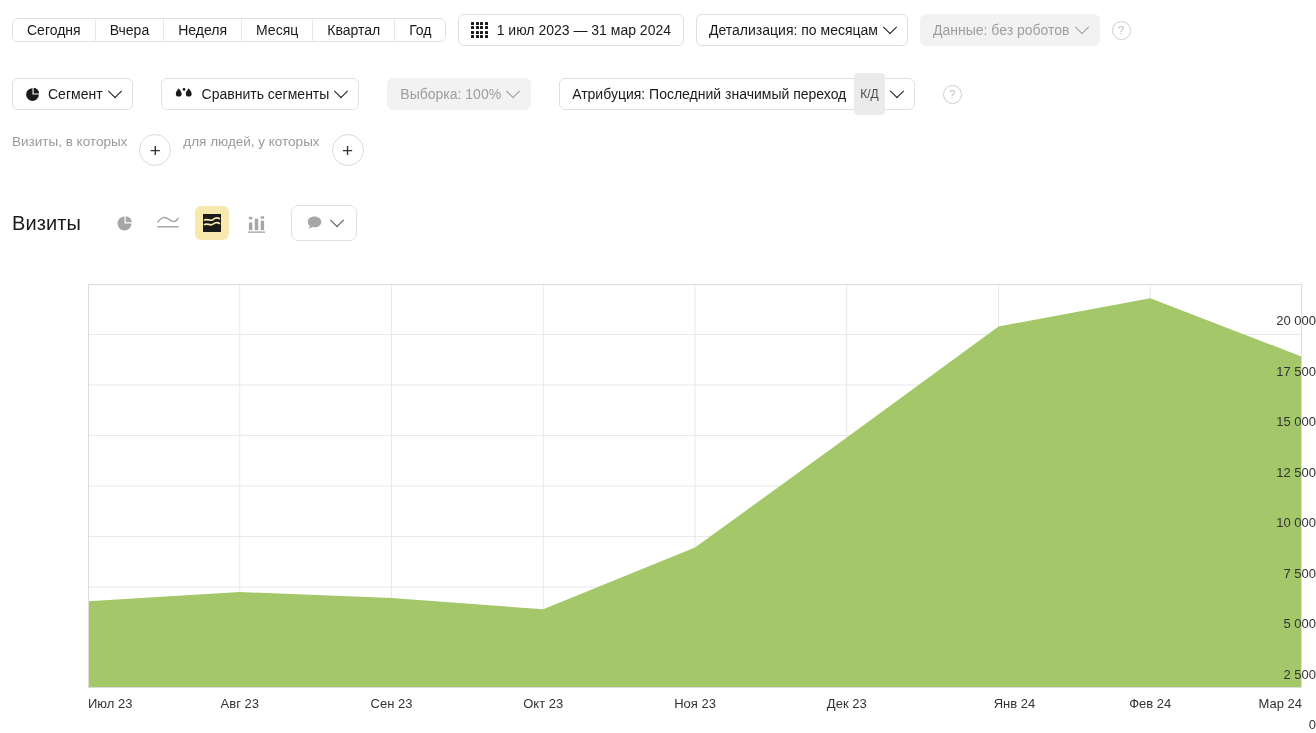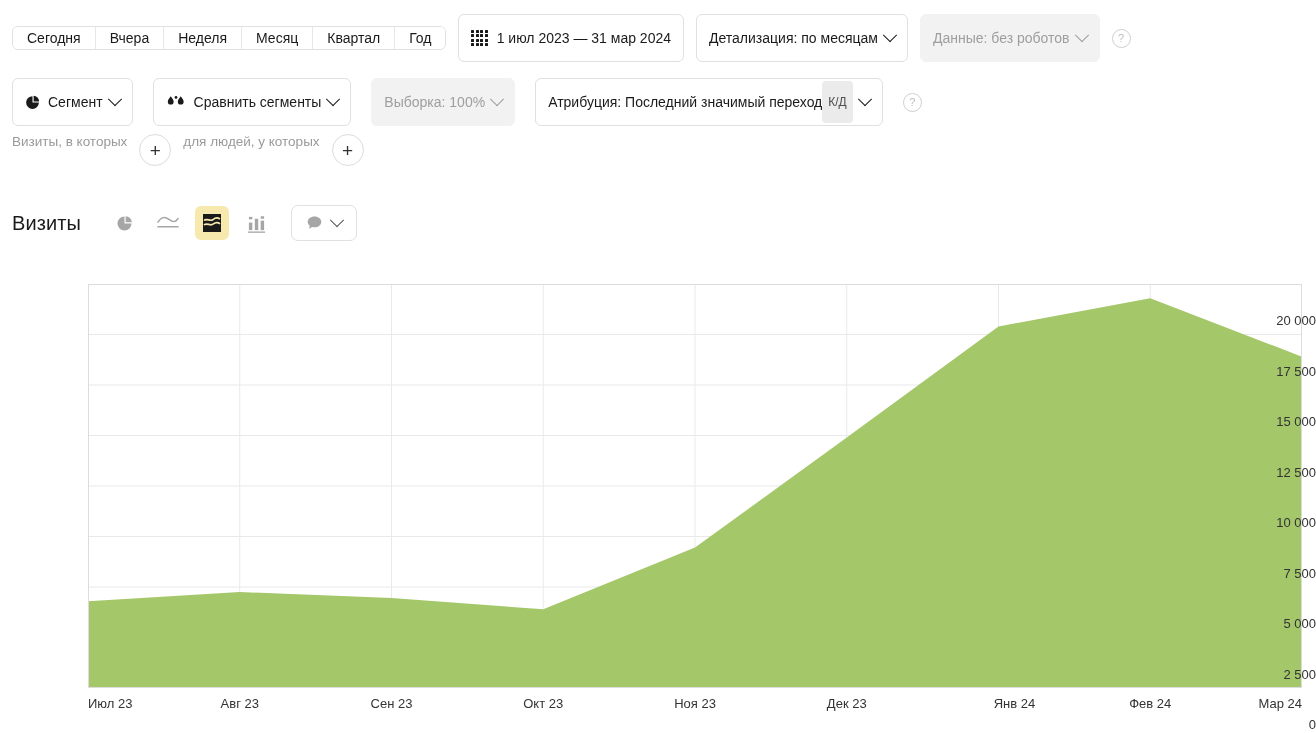--- a/index.html
+++ b/index.html
@@ -14,21 +14,21 @@
     color: #000000;
     overflow: hidden;
     position: relative;
   }
 
   
   .ctrl {
     display: inline-flex;
     align-items: center;
     box-sizing: border-box;
-    height: 48px;
+    height: 32px;
     padding: 0 12px;
     border: 1px solid #e0e0e0;
     border-radius: 6px;
     background: #ffffff;
     font-size: 14px;
     line-height: 1;
     color: #1a1a1a;
     white-space: nowrap;
     cursor: pointer;
   }
@@ -110,29 +110,30 @@
     flex: none;
   }
 
   
   #toolbar-row-2 {
     position: absolute;
     left: 12px;
     top: 78px;
     display: flex;
     align-items: center;
-    gap: 20px;
+    gap: 28px;
   }
   .pie-icon { margin-right: 8px; flex: none; }
   .drops-icon { margin-right: 8px; flex: none; }
   .badge-kd {
     display: inline-flex;
     align-items: center;
     height: 18px;
     padding: 12px 6px;
+    margin-left: 8px;
     background: #ebebeb;
     border-radius: 4px;
     font-size: 12px;
     color: #4d4d4d;
   }
 
   
   #filters-row {
     position: absolute;
     left: 12px;

